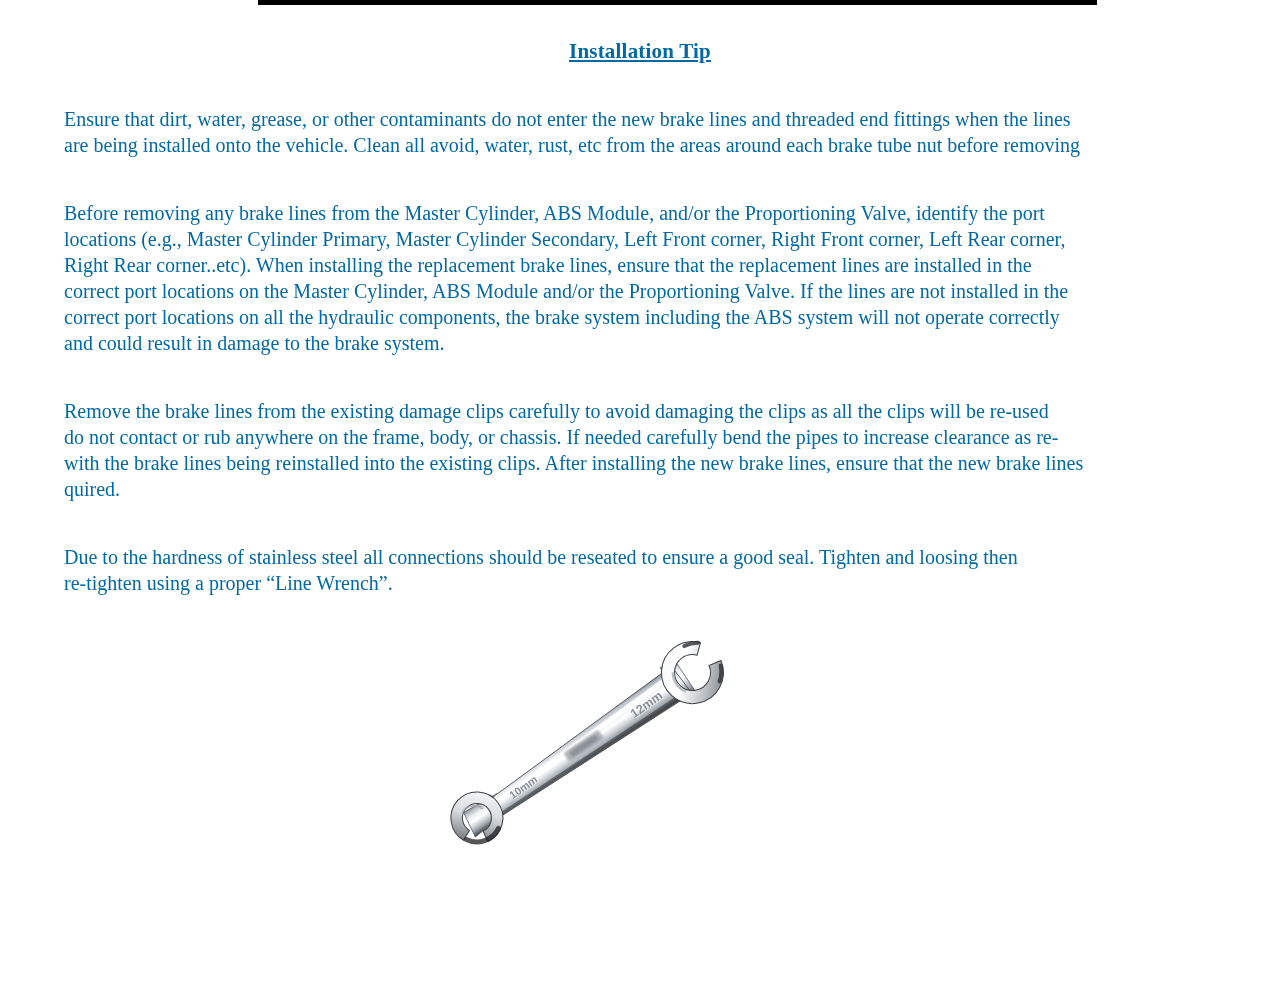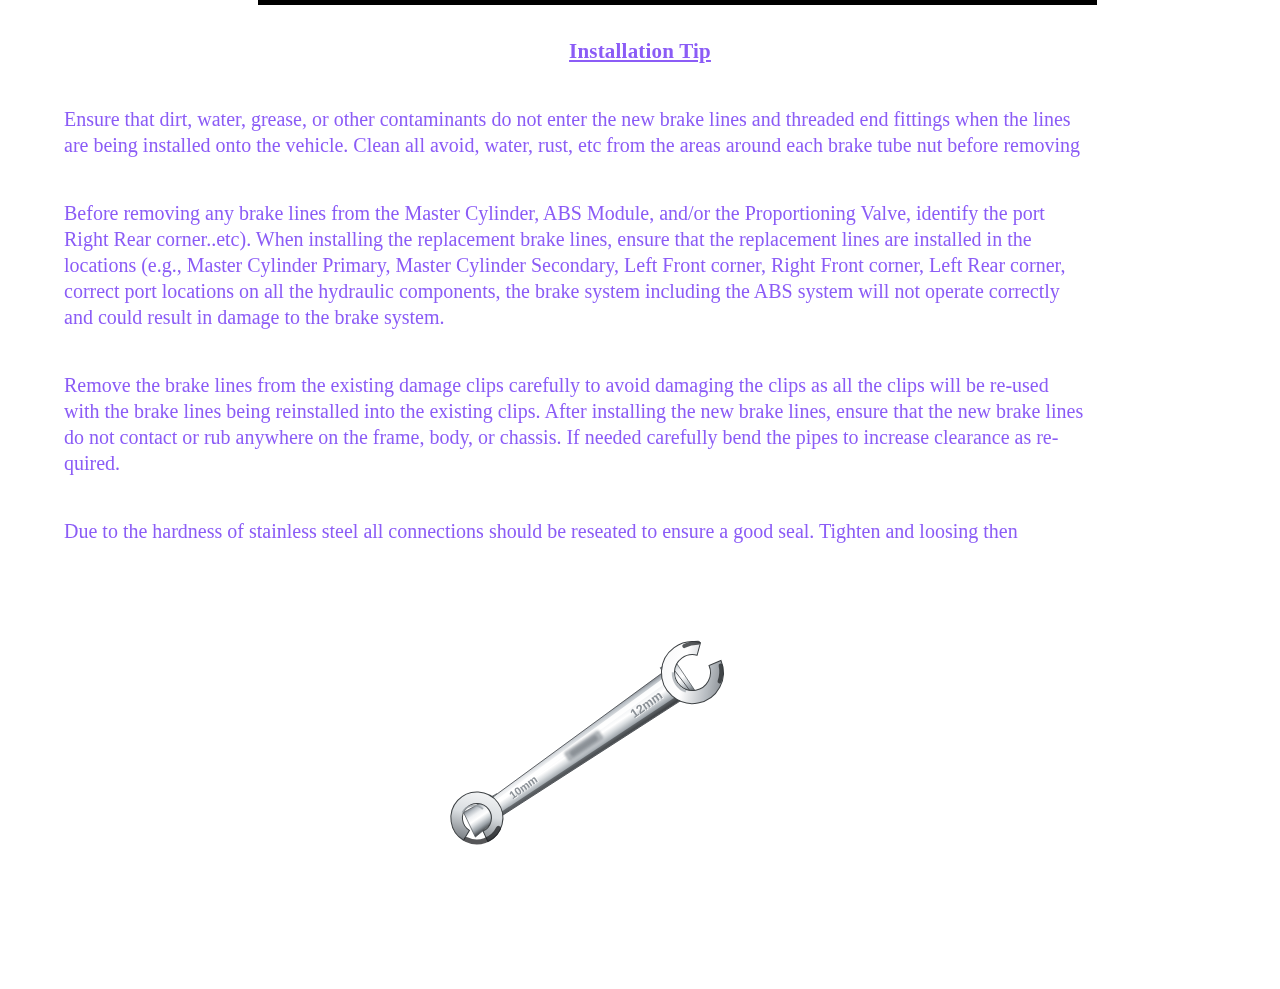--- a/index.html
+++ b/index.html
@@ -2,21 +2,21 @@
 <html><head>
 <meta charset="utf-8">
 <style>
   html, body { margin: 0; padding: 0; background: #ffffff; }
   .page {
     position: relative;
     width: 1134px;
     height: 989px;
     background: #ffffff;
     font-family: "Liberation Serif", serif;
-    color: #8b5cf6;
+    color: #0369a1;
     overflow: hidden;
   }
   .top-rule {
     position: absolute;
     top: 0;
     left: 258px;
     width: 839px;
     height: 5px;
     background: #000000;
   }
@@ -62,35 +62,37 @@
 
     <div class="doc-title">Installation Tip</div>
 
     <div class="para">
       <div class="line">Ensure that dirt, water, grease, or other contaminants do not enter the new brake lines and threaded end fittings when the lines</div>
       <div class="line">are being installed onto the vehicle. Clean all avoid, water, rust, etc from the areas around each brake tube nut before removing</div>
     </div>
 
     <div class="para">
       <div class="line">Before removing any brake lines from the Master Cylinder, ABS Module, and/or the Proportioning Valve, identify the port</div>
+      <div class="line">locations (e.g., Master Cylinder Primary, Master Cylinder Secondary, Left Front corner, Right Front corner, Left Rear corner,</div>
       <div class="line">Right Rear corner..etc). When installing the replacement brake lines, ensure that the replacement lines are installed in the</div>
-      <div class="line">locations (e.g., Master Cylinder Primary, Master Cylinder Secondary, Left Front corner, Right Front corner, Left Rear corner,</div>
+      <div class="line">correct port locations on the Master Cylinder, ABS Module and/or the Proportioning Valve. If the lines are not installed in the</div>
       <div class="line">correct port locations on all the hydraulic components, the brake system including the ABS system will not operate correctly</div>
       <div class="line">and could result in damage to the brake system.</div>
     </div>
 
     <div class="para">
       <div class="line">Remove the brake lines from the existing damage clips carefully to avoid damaging the clips as all the clips will be re-used</div>
+      <div class="line">do not contact or rub anywhere on the frame, body, or chassis. If needed carefully bend the pipes to increase clearance as re-</div>
       <div class="line">with the brake lines being reinstalled into the existing clips. After installing the new brake lines, ensure that the new brake lines</div>
-      <div class="line">do not contact or rub anywhere on the frame, body, or chassis. If needed carefully bend the pipes to increase clearance as re-</div>
       <div class="line">quired.</div>
     </div>
 
     <div class="para bold">
       <div class="line">Due to the hardness of stainless steel all connections should be reseated to ensure a good seal. Tighten and loosing then</div>
+      <div class="line">re-tighten using a proper “Line Wrench”.</div>
     </div>
 
   </div>
 
   <div class="figure">
     <svg width="372" height="268" viewBox="0 0 372 268">
       <defs>
         <linearGradient id="chromeV" x1="0" y1="0" x2="0" y2="1">
           <stop offset="0%" stop-color="#7a8087"></stop>
           <stop offset="12%" stop-color="#b9bfc5"></stop>

